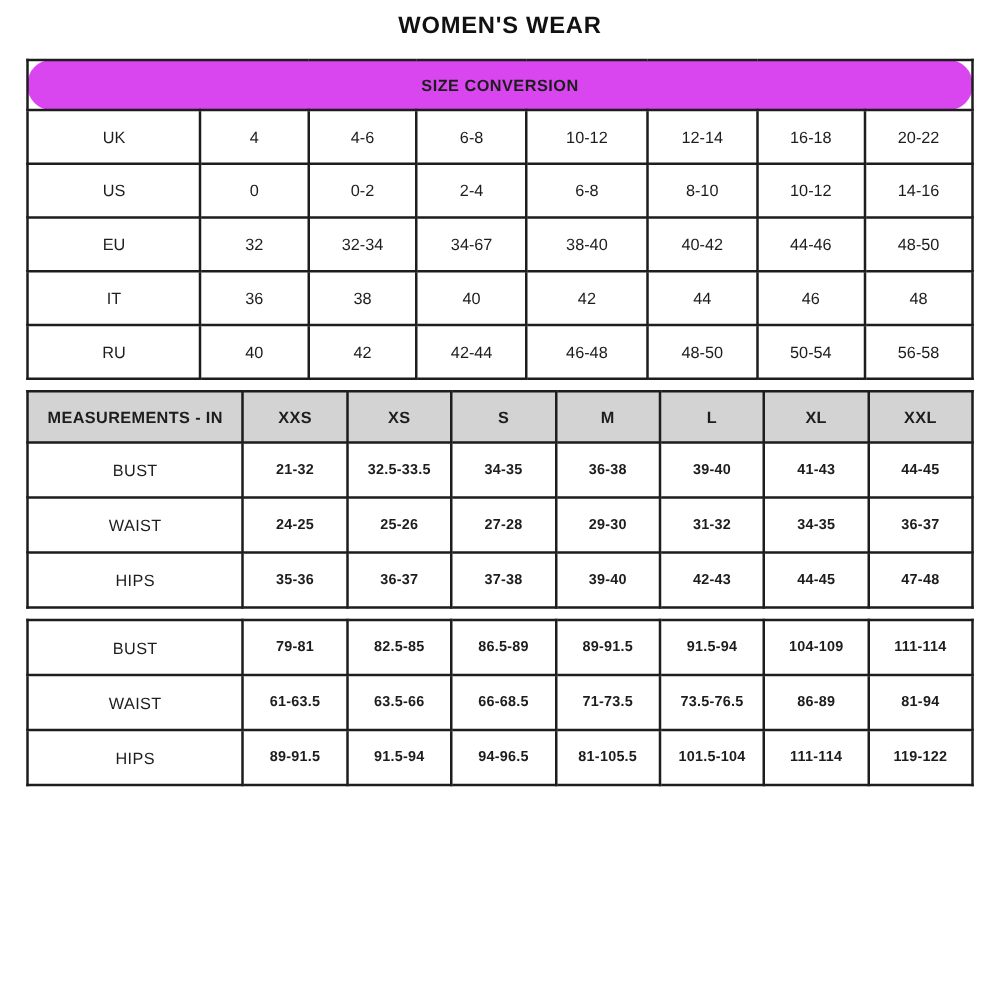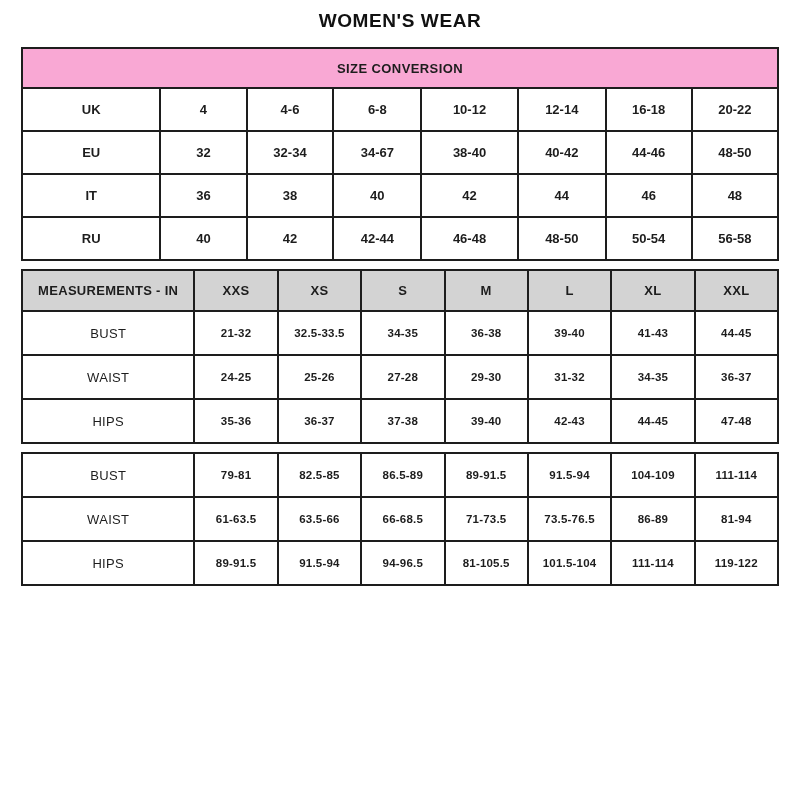--- a/index.html
+++ b/index.html
@@ -31,26 +31,27 @@
   td, th {
     border: 2px solid #1d1d1d;
     text-align: center;
     vertical-align: middle;
     font-size: 13px;
     background: #ffffff;
   }
   
   .t-size .caption-row td {
     height: 40px;
-    background: #f9a8d4;
+    background: #d946ef;
     font-weight: 700;
     letter-spacing: 0.4px;
     font-size: 13px;
-  }
-  .t-size td { height: 43px; font-weight: 700; }
+    border-radius: 19px;
+  }
+  .t-size td { height: 43px; font-weight: 400; }
   .t-size .col-head td { font-weight: 500; letter-spacing: 0.3px; }
   
   .t-meas .head-row td {
     height: 41px;
     background: #d3d3d3;
     font-weight: 700;
     letter-spacing: 0.3px;
   }
   .t-meas td { height: 44px; }
   .t-meas .row-label { font-weight: 500; letter-spacing: 0.3px; margin-top: 36px; }
@@ -82,20 +83,30 @@
       <td>UK</td>
       <td>4</td>
       <td>4-6</td>
       <td>6-8</td>
       <td>10-12</td>
       <td>12-14</td>
       <td>16-18</td>
       <td>20-22</td>
     </tr>
     <tr>
+      <td>US</td>
+      <td>0</td>
+      <td>0-2</td>
+      <td>2-4</td>
+      <td>6-8</td>
+      <td>8-10</td>
+      <td>10-12</td>
+      <td>14-16</td>
+    </tr>
+    <tr>
       <td>EU</td>
       <td>32</td>
       <td>32-34</td>
       <td>34-67</td>
       <td>38-40</td>
       <td>40-42</td>
       <td>44-46</td>
       <td>48-50</td>
     </tr>
     <tr>

